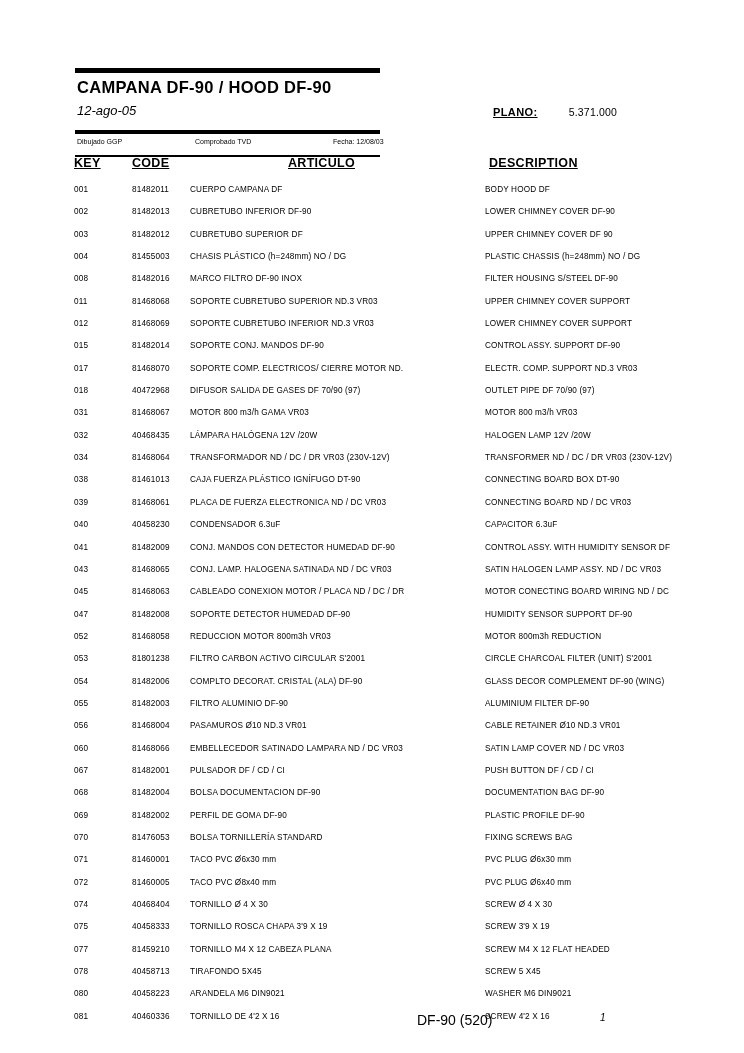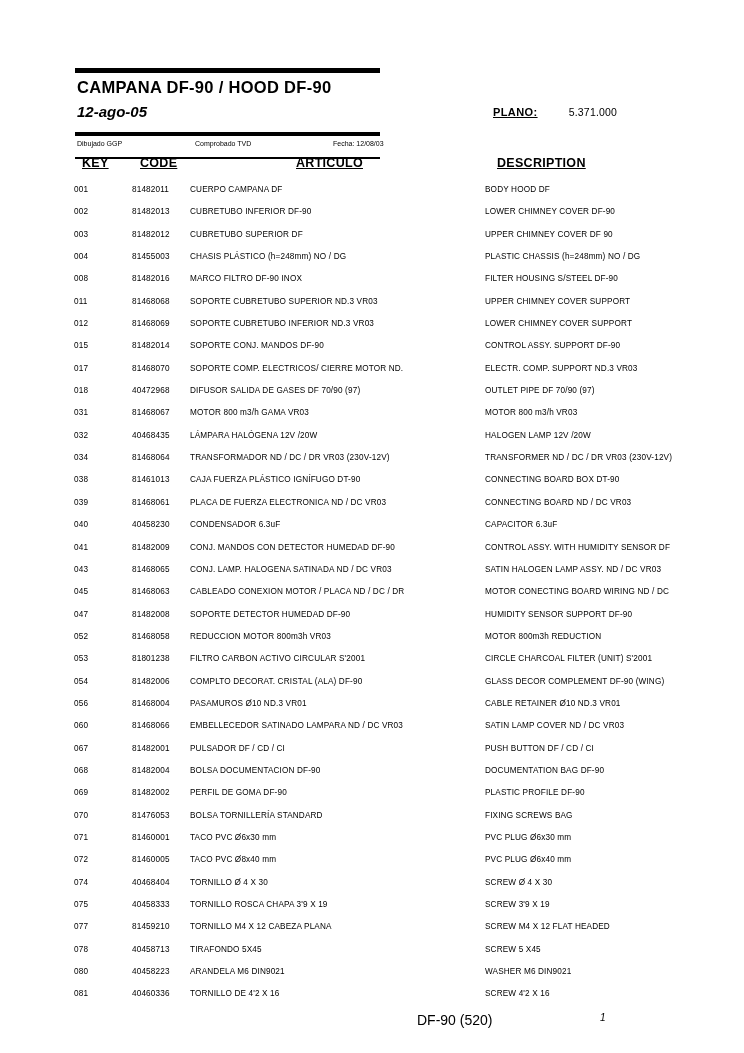--- a/index.html
+++ b/index.html
@@ -36,23 +36,23 @@
     margin: 0;
   }
   .doc-title {
     font-size: 16.5px;
     font-weight: bold;
     letter-spacing: 0.3px;
     margin: 5px 0 0 2px;
     white-space: nowrap;
   }
   .doc-date {
-    font-size: 15px;
+    font-size: 13px;
     font-style: italic;
-    font-weight: bold;
+    font-weight: normal;
     margin: 6px 0 12px 2px;
   }
   .rule-mid {
     width: 305px;
     height: 4px;
     background: #000;
     margin-top: 3px;
   }
   .credits {
     position: relative;
@@ -102,21 +102,20 @@
     width: 744px;
     height: 18px;
   }
   .col-headers .ch {
     position: absolute;
     font-size: 12.5px;
     font-weight: bold;
     text-decoration: underline;
     letter-spacing: 0.3px;
     white-space: nowrap;
-    margin-left: 8px;
   }
   .ch-key  { left: 74px; }
   .ch-code { left: 132px; }
   .ch-art  { left: 288px; }
   .ch-desc { left: 489px; }
 
   
   .table {
     position: absolute;
     left: 0;
@@ -324,20 +323,26 @@
         <span class="cell c-art">FILTRO CARBON ACTIVO CIRCULAR S'2001</span>
         <span class="cell c-desc">CIRCLE CHARCOAL FILTER (UNIT) S'2001</span>
       </div>
       <div class="row">
         <span class="cell c-key">054</span>
         <span class="cell c-code">81482006</span>
         <span class="cell c-art">COMPLTO DECORAT. CRISTAL (ALA) DF-90</span>
         <span class="cell c-desc">GLASS DECOR COMPLEMENT DF-90 (WING)</span>
       </div>
       <div class="row">
+        <span class="cell c-key">055</span>
+        <span class="cell c-code">81482003</span>
+        <span class="cell c-art">FILTRO ALUMINIO DF-90</span>
+        <span class="cell c-desc">ALUMINIUM FILTER DF-90</span>
+      </div>
+      <div class="row">
         <span class="cell c-key">056</span>
         <span class="cell c-code">81468004</span>
         <span class="cell c-art">PASAMUROS Ø10 ND.3 VR01</span>
         <span class="cell c-desc">CABLE RETAINER Ø10 ND.3 VR01</span>
       </div>
       <div class="row">
         <span class="cell c-key">060</span>
         <span class="cell c-code">81468066</span>
         <span class="cell c-art">EMBELLECEDOR SATINADO LAMPARA ND / DC VR03</span>
         <span class="cell c-desc">SATIN LAMP COVER ND / DC VR03</span>

